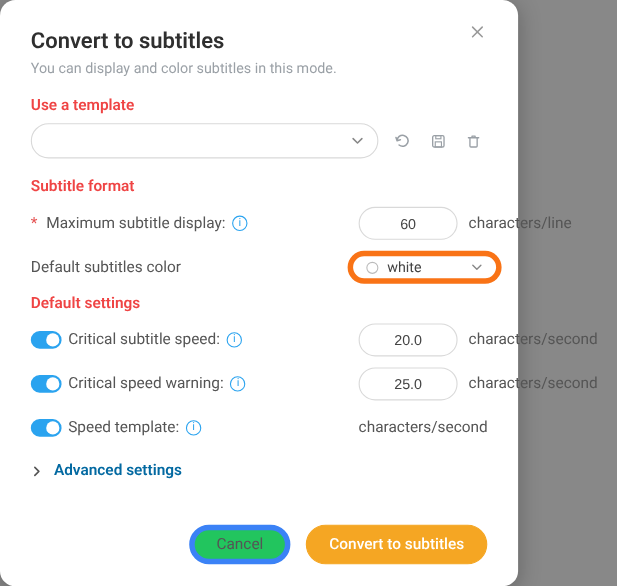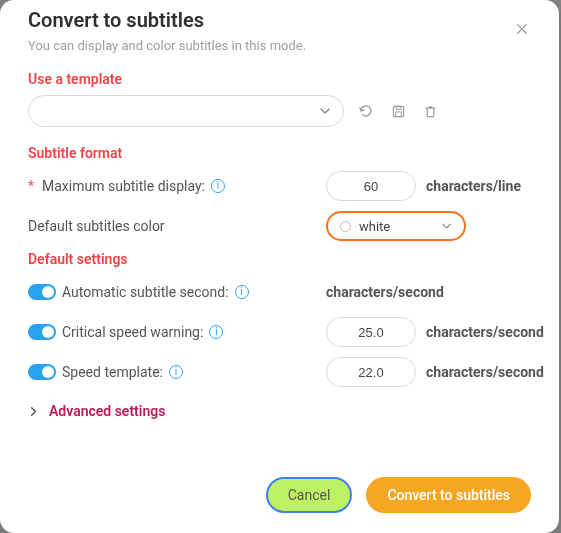--- a/index.html
+++ b/index.html
@@ -5,24 +5,24 @@
   * { box-sizing: border-box; }
   html, body {
     margin: 0; padding: 0;
     width: 561px; height: 533px;
     font-family: -apple-system, BlinkMacSystemFont, "Segoe UI", Roboto, Arial, sans-serif;
     color: #333;
     background: #888;
   }
   .modal {
     position: relative;
-    width: 559px; height: 533px;
+    width: 471px; height: 533px;
     background: #fff;
     border-radius: 14px;
-    padding: 8px 28px 20px 28px;
+    padding: 25px 28px 20px 28px;
     box-shadow: 0 4px 20px rgba(0,0,0,0.25);
   }
   .close {
     position: absolute;
     top: 22px; right: 24px;
     width: 20px; height: 20px;
     color: #999;
     cursor: pointer;
     font-size: 18px;
     line-height: 1;
@@ -111,33 +111,31 @@
     padding: 0 14px;
     font-size: 13px;
     color: #444;
     outline: none;
     width: 90px;
     text-align: center;
   }
   .unit {
     font-size: 14px;
     color: #555;
-    font-weight: bold;
   }
   .color-row {
     display: grid;
     grid-template-columns: 288px 140px;
     align-items: center;
-    column-gap: 10px;
     margin: 6px 0;
     min-height: 34px;
   }
   .color-select {
     height: 30px;
-    border: 2px solid #f97316;
+    border: 5px solid #f97316;
     border-radius: 16px;
     padding: 0 12px;
     display: flex;
     align-items: center;
     gap: 8px;
     cursor: pointer;
     position: relative;
     font-size: 13px;
     color: #444;
   }
@@ -178,41 +176,41 @@
     cursor: pointer;
   }
   .advanced .chev {
     color: #555;
     font-size: 13px;
     display: inline-block;
   }
   .advanced .lbl {
     font-size: 14px;
     font-weight: 600;
-    color: #be185d;
+    color: #0369a1;
   }
   .footer {
     position: absolute;
     bottom: 20px; right: 28px;
     display: flex;
     gap: 14px;
     align-items: center;
   }
   .btn {
     height: 36px;
     padding: 0 20px;
     border-radius: 20px;
     font-size: 14px;
     cursor: pointer;
     display: inline-flex;
     align-items: center;
   }
   .btn-cancel {
-    background: #bef264;
-    border: 2px solid #3b82f6;
+    background: #22c55e;
+    border: 5px solid #3b82f6;
     color: #555;
   }
   .btn-primary {
     background: #f5a623;
     border: 1px solid #f5a623;
     color: #fff;
     font-weight: 500;
   }
   svg { display: block; }
 </style>
@@ -281,43 +279,43 @@
           </svg>
       </span>
     </div>
   </div>
 
   <div class="section-label">Default settings</div>
 
   <div class="form-row">
     <div class="label-cell">
       <span class="toggle"></span>
-      <span>Automatic subtitle second:</span>
+      <span>Critical subtitle speed:</span>
       <span class="info-icon">i</span>
     </div>
+    <input class="num-input" value="20.0" style="">
     <span class="unit">characters/second</span>
   </div>
 
   <div class="form-row">
     <div class="label-cell">
       <span class="toggle"></span>
       <span>Critical speed warning:</span>
       <span class="info-icon">i</span>
     </div>
     <input class="num-input" value="25.0" style="">
     <span class="unit">characters/second</span>
   </div>
 
   <div class="form-row">
     <div class="label-cell">
       <span class="toggle"></span>
       <span>Speed template:</span>
       <span class="info-icon">i</span>
     </div>
-    <input class="num-input" value="22.0" style="">
     <span class="unit">characters/second</span>
   </div>
 
   <div class="advanced">
     <span class="chev">
       <svg viewBox="0 0 12 12" width="11" height="11">
           <path d="M4 2 L8 6 L4 10" stroke="#555" stroke-width="1.6" fill="none" stroke-linecap="round" stroke-linejoin="round"></path>
         </svg>
     </span>
     <span class="lbl">Advanced settings</span>

